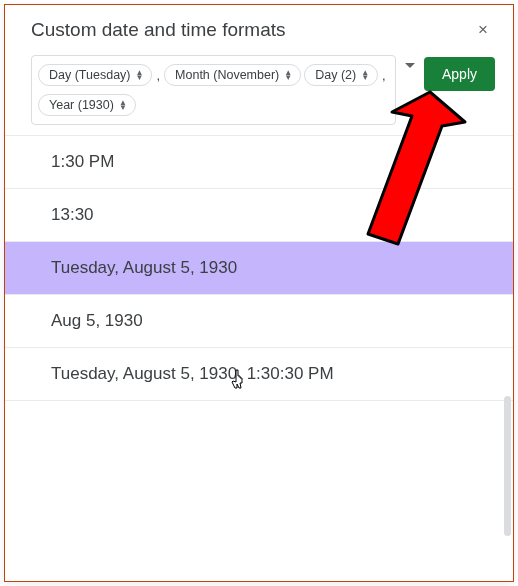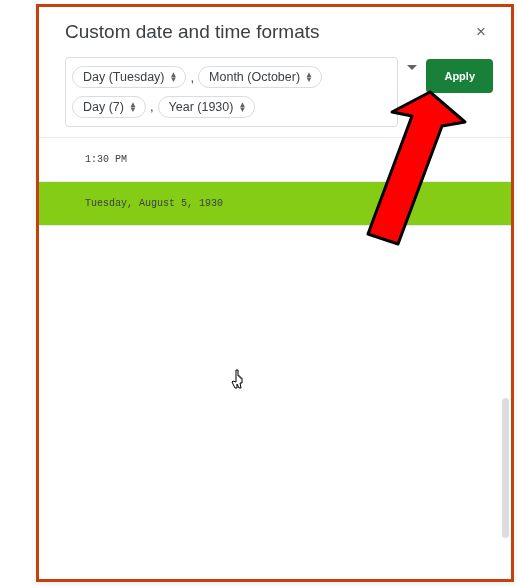--- a/index.html
+++ b/index.html
@@ -8,25 +8,24 @@
       background: #fff;
       width: 518px;
       height: 586px;
       position: relative;
       overflow: hidden;
     }
     .dialog {
       position: absolute;
       top: 4px; left: 4px; right: 4px; bottom: 4px;
       background: #fff;
-      border: 3px solid #c2410c;
+      border: 1px solid #c2410c;
       box-shadow: 0 2px 8px rgba(0,0,0,0.08);
       display: flex;
       flex-direction: column;
-      margin-left: 32px;
     }
     .header {
       display: flex;
       align-items: center;
       justify-content: space-between;
       padding: 14px 20px 10px 26px;
     }
     .title {
       font-size: 19px;
       color: #3c4043;
@@ -88,41 +87,40 @@
       padding-top: 8px;
     }
     .overflow-btn svg { width: 10px; height: 6px; }
     .apply-btn {
       background: #188038;
       color: #fff;
       border: none;
       border-radius: 4px;
       padding: 0 18px;
       height: 34px;
-      font-size: 11px;
-      font-weight: 700;
+      font-size: 14px;
+      font-weight: 400;
       cursor: pointer;
       margin-top: 2px;
     }
     .list {
       flex: 1;
       overflow-y: auto;
       border-top: 1px solid #e8eaed;
       position: relative;
     }
     .list-item {
       padding: 16px 20px 16px 46px;
-      font-size: 10px;
+      font-size: 17px;
       color: #3c4043;
       border-bottom: 1px solid #e8eaed;
       cursor: pointer;
-      font-family: Liberation Mono, monospace;
     }
     .list-item.hover {
-      background: #84cc16;
+      background: #c4b5fd;
     }
     .scrollbar-track {
       position: absolute;
       right: 2px;
       top: 260px;
       width: 7px;
       height: 140px;
       background: #dadce0;
       border-radius: 4px;
     }
@@ -151,44 +149,47 @@
   </div>
 
   <div class="controls-row">
     <div class="tokens-box">
       <span class="token">
         <span>Day (Tuesday)</span>
         <span class="updown">▲<br>▼</span>
       </span>
       <span class="sep">,</span>
       <span class="token">
-        <span>Month (October)</span>
-        <span class="updown">▲<br>▼</span>
-      </span>
-      <span class="token">
-        <span>Day (7)</span>
+        <span>Month (November)</span>
+        <span class="updown">▲<br>▼</span>
+      </span>
+      <span class="token">
+        <span>Day (2)</span>
         <span class="updown">▲<br>▼</span>
       </span>
       <span class="sep">,</span>
       <span class="token">
         <span>Year (1930)</span>
         <span class="updown">▲<br>▼</span>
       </span>
     </div>
     <div class="overflow-btn">
       <svg viewBox="0 0 10 6">
           <path d="M0 0 L5 5 L10 0 Z" fill="#5f6368"></path>
         </svg>
     </div>
     <button class="apply-btn">Apply</button>
   </div>
 
   <div class="list">
     <div class="list-item">1:30 PM</div>
+    <div class="list-item">13:30</div>
     <div class="list-item hover">Tuesday, August 5, 1930</div>
+    <div class="list-item">Aug 5, 1930</div>
+    <div class="list-item">Tuesday, August 5, 1930, 1:30:30 PM</div>
     <div class="scrollbar-track"></div>
   </div>
 
 </div>
 
 <svg class="arrow-overlay" width="140" height="200">
   <defs></defs>
   <g transform="translate(0,0)">
     <polygon points="90,8 125,38 102,42 58,160 28,150 72,32 52,28" fill="#ff0000" stroke="#000" stroke-width="3" stroke-linejoin="round"></polygon>
   </g>

